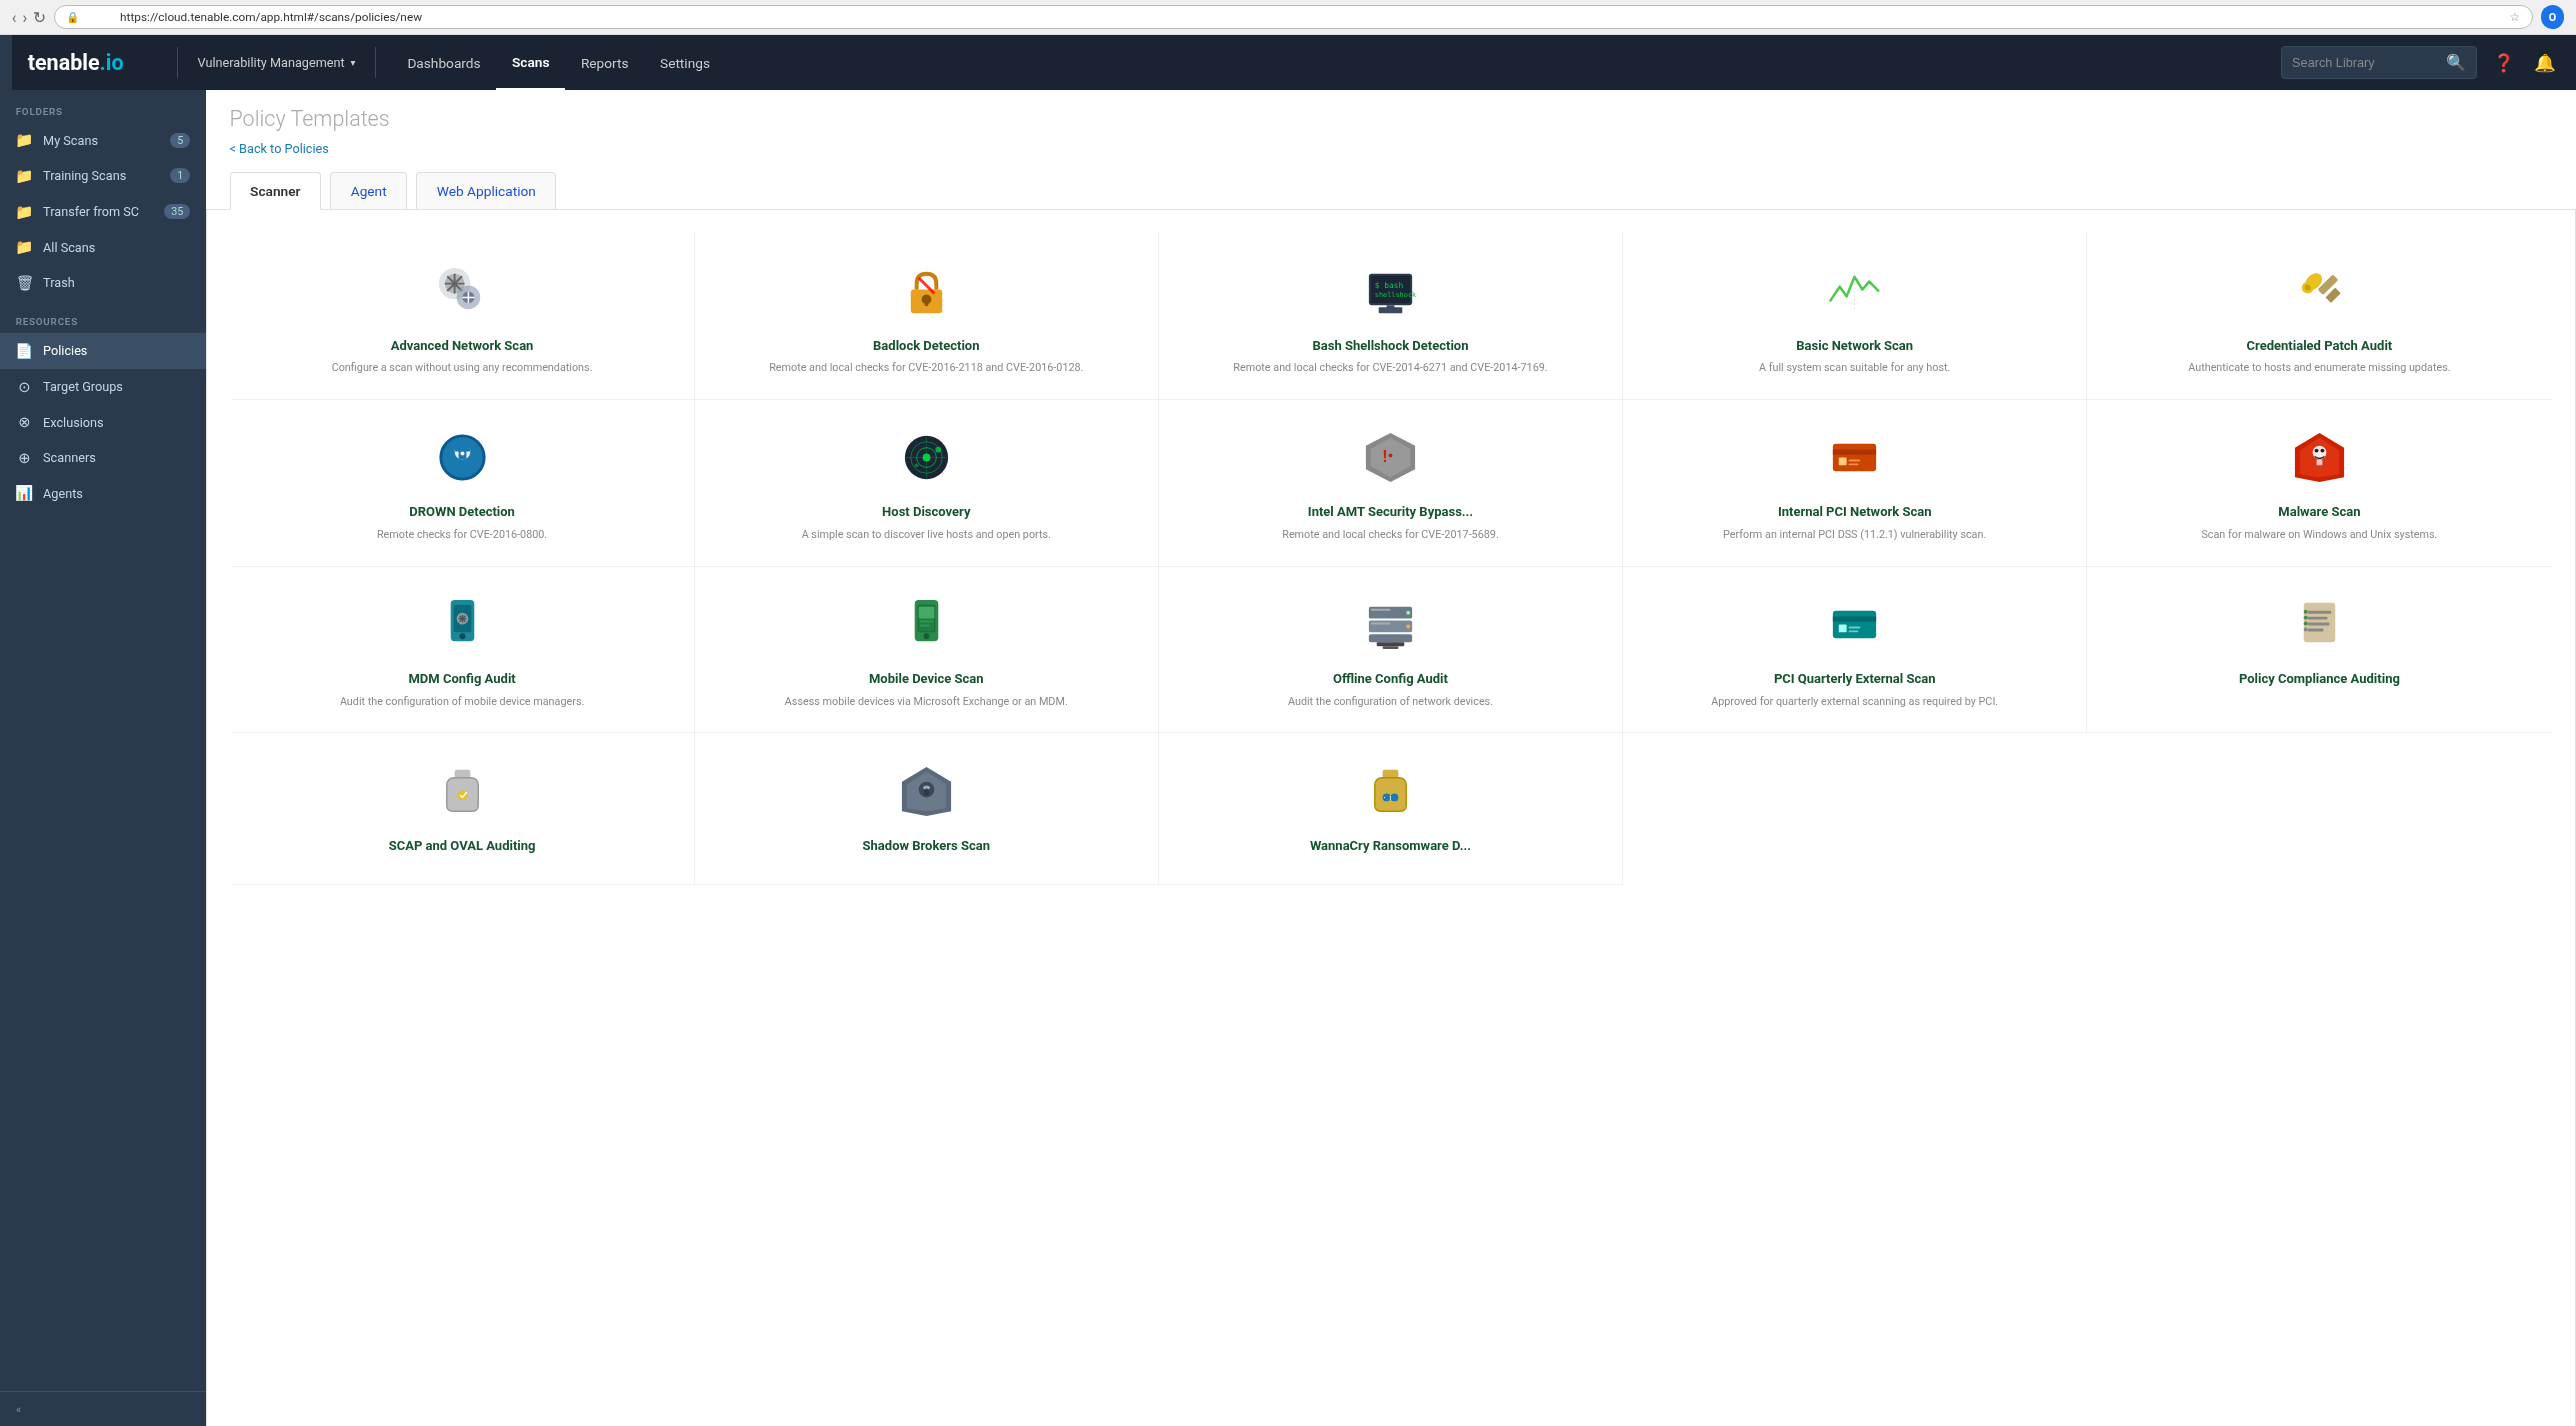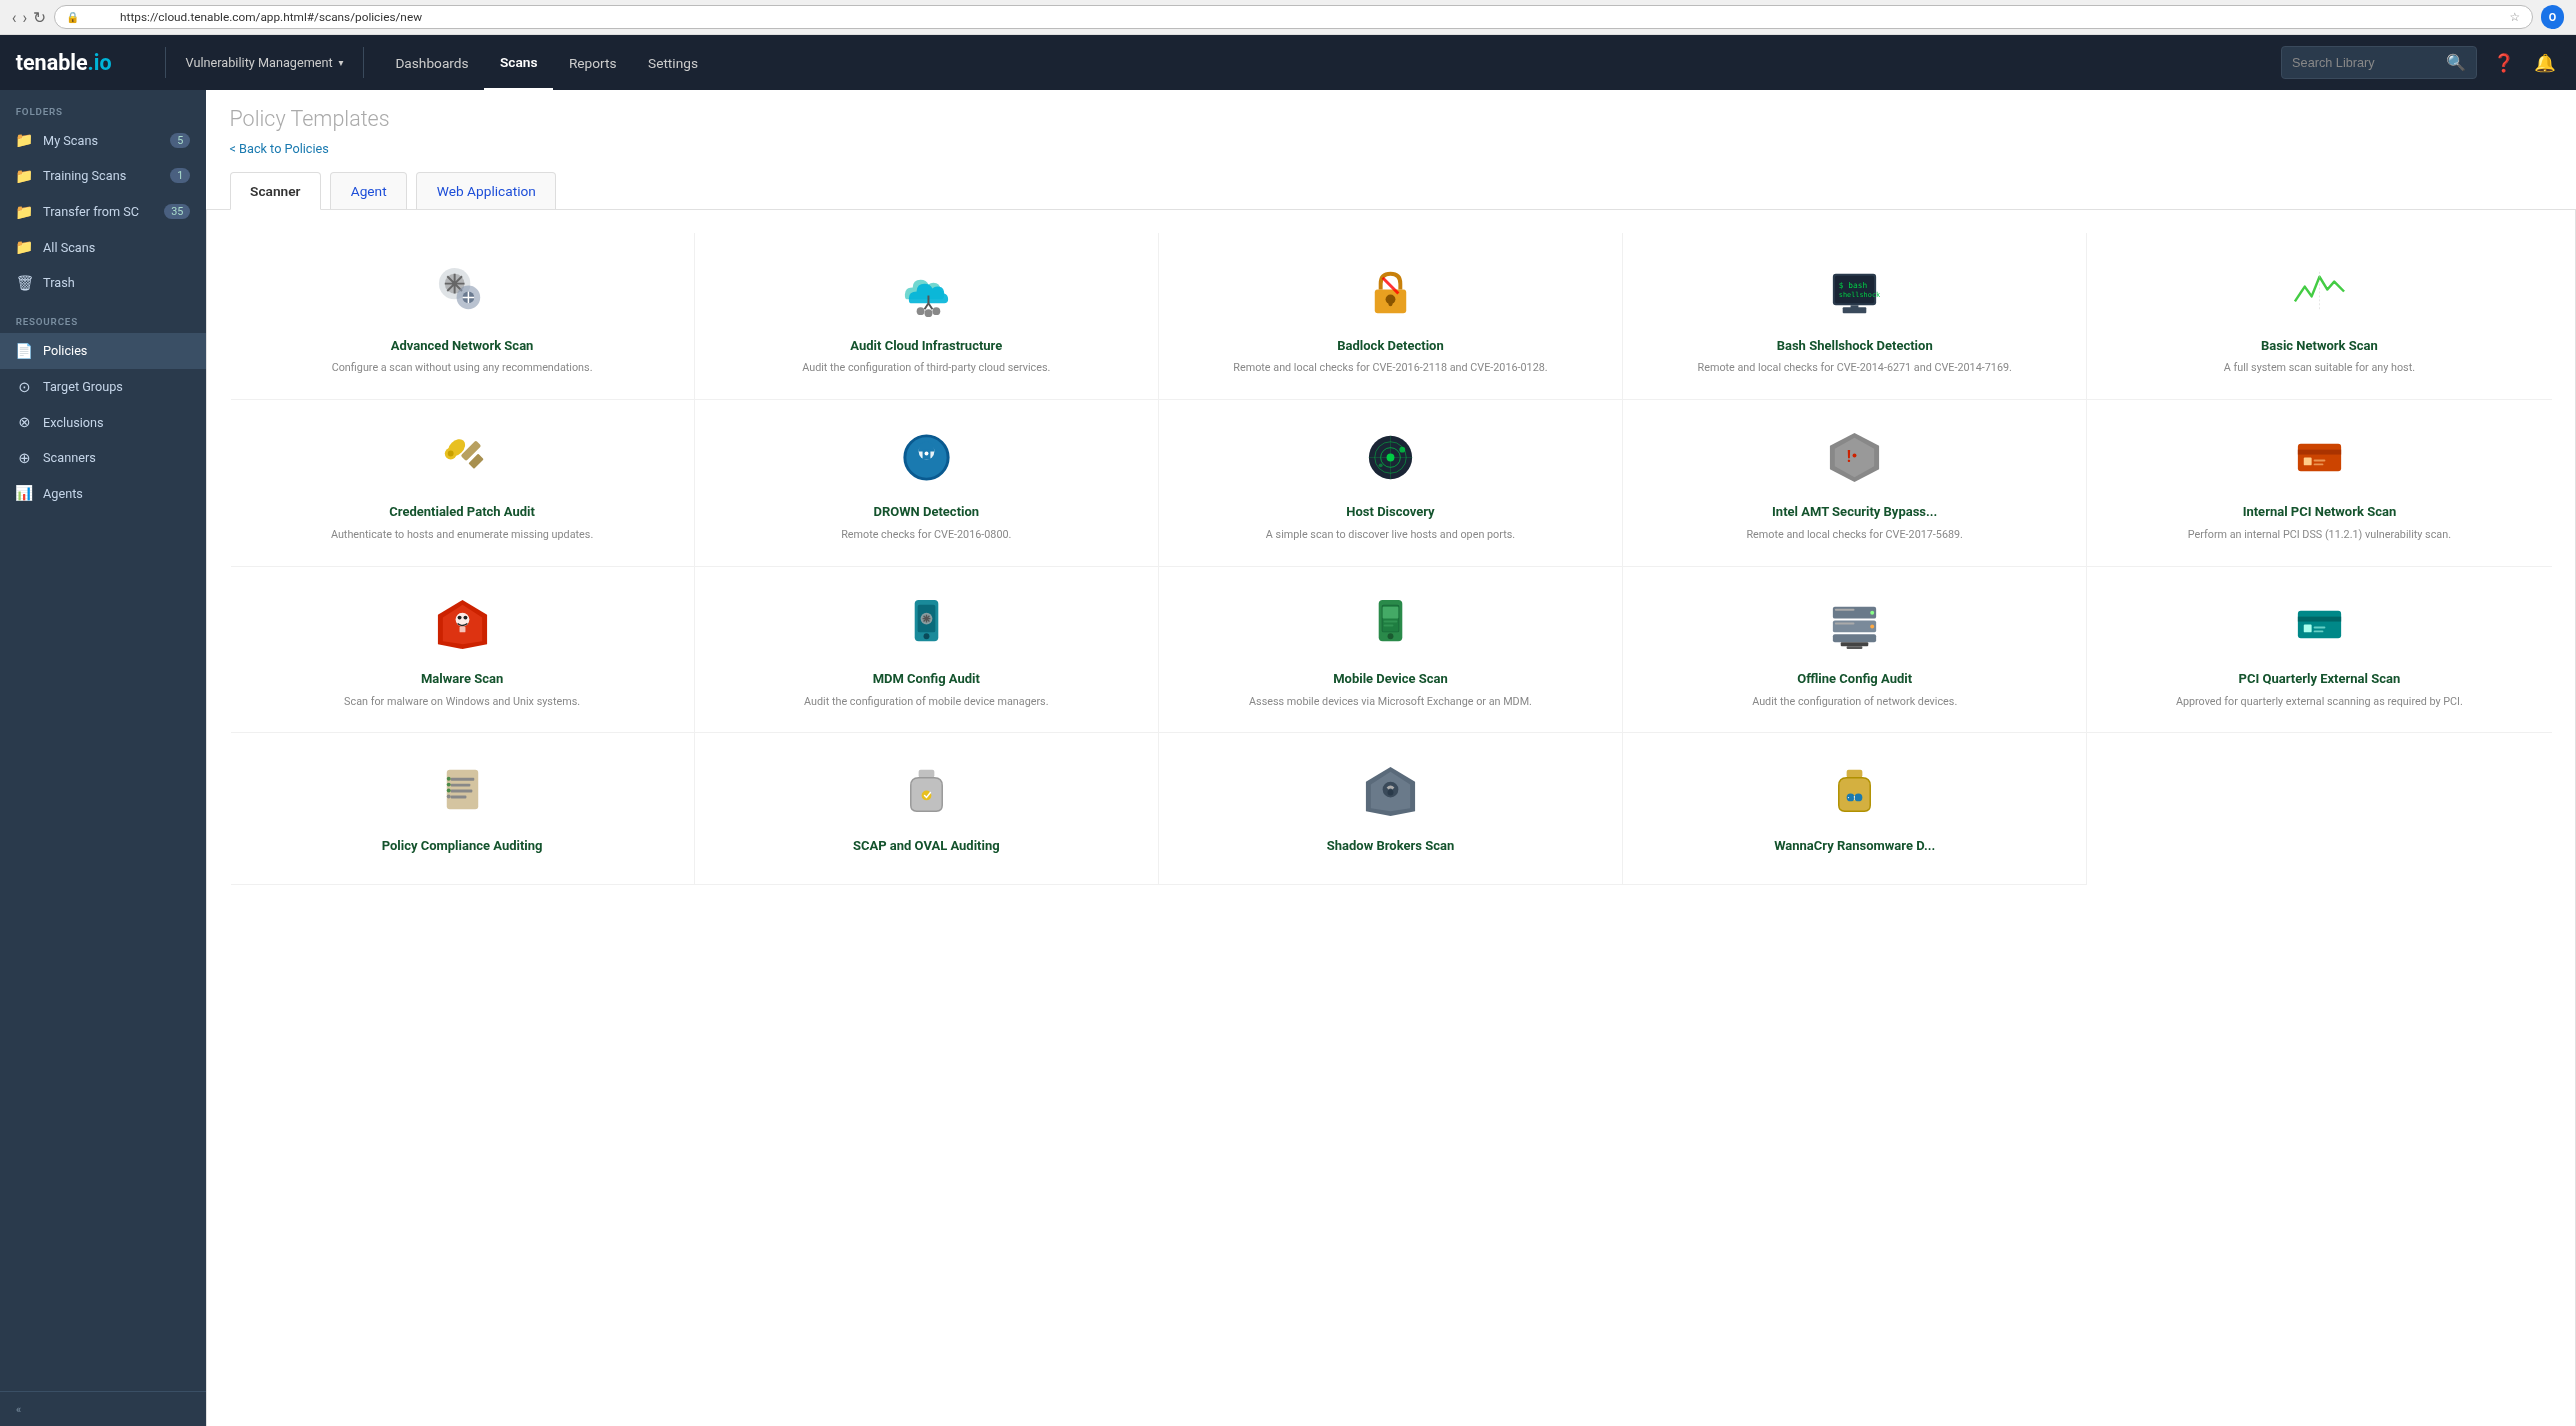--- a/index.html
+++ b/index.html
@@ -6,21 +6,21 @@
     body { font-family: -apple-system, BlinkMacSystemFont, 'Segoe UI', Roboto, sans-serif; background: #f5f5f5; }
 
     
     .top-nav {
       background: #1a2332;
       height: 55px;
       display: flex;
       align-items: center;
       padding: 0 15.7px;
       position: fixed;
-      top: 0; left: 0; right: 0;
+      top: 0; left: 12px; right: 0;
       z-index: 100;
     }
     .logo {
       display: flex;
       align-items: center;
       color: white;
       font-size: 21.5px;
       font-weight: bold;
       margin-right: 23.5px;
       min-width: 118px;
@@ -394,34 +394,20 @@
               <path d="M22 12 L22 32 M12 22 L32 22 M14.5 14.5 L29.5 29.5 M29.5 14.5 L14.5 29.5" stroke="#666" stroke-width="2"></path>
               <circle cx="36" cy="36" r="12" fill="#8a9ab0" opacity="0.6"></circle>
               <circle cx="36" cy="36" r="6" fill="#6a7a90"></circle>
               <path d="M36 30 L36 42 M30 36 L42 36" stroke="#fff" stroke-width="1.5"></path>
             </svg>
           </div>
           <div class="policy-name">Advanced Network Scan</div>
           <div class="policy-desc">Configure a scan without using any recommendations.</div>
         </div>
 
-        <div class="policy-card">
-          <div class="policy-icon">
-            <svg width="59" height="59" viewBox="0 0 60 60" fill="none">
-              <path d="M10 38 Q8 38 8 33 Q8 26 16 26 Q16 18 24 18 Q30 18 32 23 Q34 21 37 21 Q44 21 44 28 Q48 29 48 34 Q48 38 44 38 Z" fill="#4ecdc4" opacity="0.8"></path>
-              <path d="M14 42 Q12 42 12 37 Q12 30 20 30 Q20 22 28 22 Q34 22 36 27 Q38 25 41 25 Q48 25 48 32 Q52 33 52 38 Q52 42 48 42 Z" fill="#00b4d8" opacity="0.9"></path>
-              <path d="M28 48 L32 42 M32 42 L36 48 M32 42 L32 34" stroke="#555" stroke-width="2"></path>
-              <circle cx="24" cy="50" r="4" fill="#888"></circle>
-              <circle cx="32" cy="52" r="4" fill="#888"></circle>
-              <circle cx="40" cy="50" r="4" fill="#888"></circle>
-            </svg>
-          </div>
-          <div class="policy-name">Audit Cloud Infrastructure</div>
-          <div class="policy-desc">Audit the configuration of third-party cloud services.</div>
-        </div>
 
         <div class="policy-card">
           <div class="policy-icon">
             <svg width="59" height="59" viewBox="0 0 60 60" fill="none">
               <rect x="14" y="28" width="32" height="24" rx="3" fill="#e8a020"></rect>
               <path d="M20 28 L20 22 Q20 12 30 12 Q40 12 40 22 L40 28" stroke="#c8800a" stroke-width="4" fill="none"></path>
               <circle cx="30" cy="38" r="5" fill="#8a5500"></circle>
               <rect x="28" y="38" width="4" height="7" rx="2" fill="#8a5500"></rect>
               <path d="M22 16 L38 32" stroke="red" stroke-width="3" opacity="0.8"></path>
             </svg>

